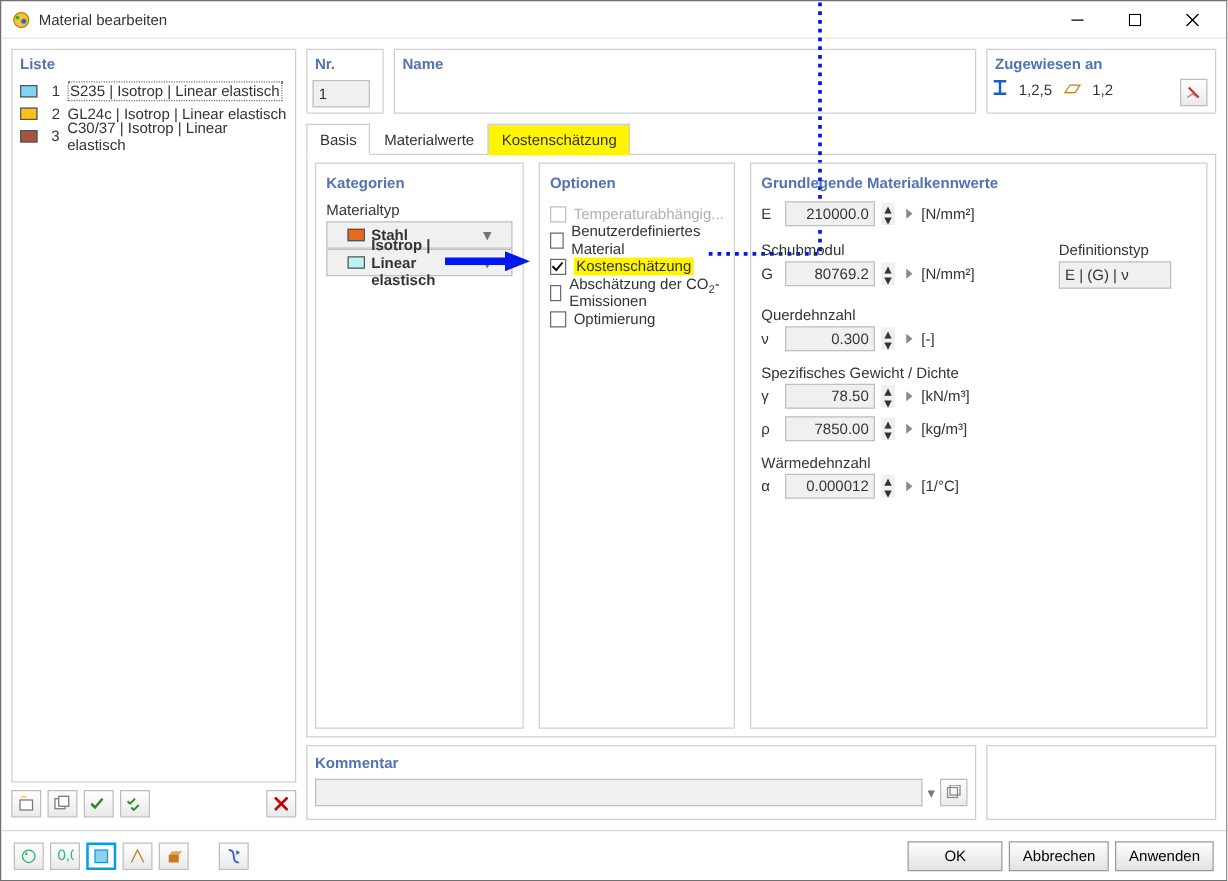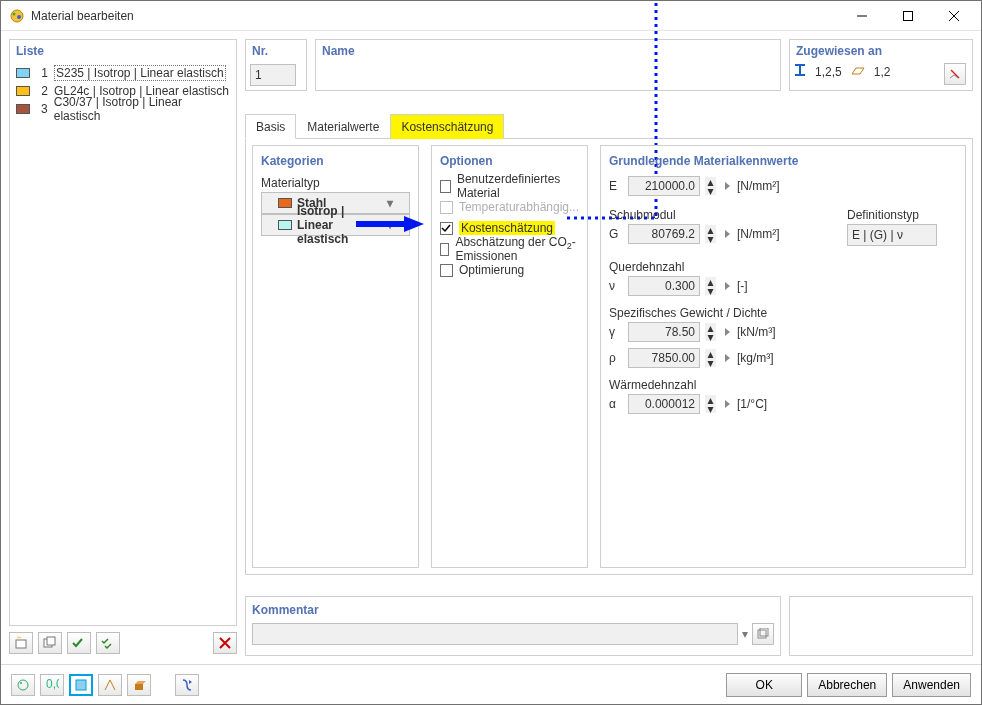--- a/index.html
+++ b/index.html
@@ -16,21 +16,21 @@
 .panel-title { color: #5372b3; font-weight: 600; margin: 0 0 6px 2px; }
 .list-panel { flex: 1; overflow: auto; }
 .list-row { display: flex; align-items: center; height: 18px; padding: 0 2px; gap: 6px; }
 .swatch { width: 14px; height: 10px; border: 1px solid #555; }
 .rownum { width: 12px; text-align: right; }
 .list-row.selected > .rowtext { border: 1px dotted #777; padding: 0 1px; }
 .left-tools { display: flex; align-items: center; gap: 5px; margin-top: 4px; height: 26px; }
 .left-tools .spacer { flex: 1; }
 .tool-btn { width: 24px; height: 22px; border: 1px solid #bdbdbd; background: linear-gradient(#fff,#e9e9e9); display:flex; align-items:center; justify-content:center; }
 .tool-btn.danger svg path { stroke: #c00; }
-.rightcol { flex: 1; display: flex; flex-direction: column; gap: 21px; min-height: 0;}
+.rightcol { flex: 1; display: flex; flex-direction: column; gap: 6px; min-height: 0;}
 .toprow { display: flex; gap: 8px; }
 .nr-panel { width: 62px; }
 .name-panel { flex: 1; }
 .assigned-panel { width: 184px; position:relative;}
 .input-like { height: 22px; border: 1px solid #c0c0c0; background: #f0f0f0; padding: 0 4px; display:flex; align-items:center; }
 .input-white { background: #fff; }
 .nr-input { width: 46px; text-align:right; padding-right:6px; margin-top:4px;}
 .name-row { display:flex; gap:4px; margin-top:4px;}
 .name-input { flex:1; }
 .small-btn { width: 22px; height:22px; border:1px solid #bdbdbd; background:linear-gradient(#fff,#eaeaea); display:flex; align-items:center; justify-content:center;}
@@ -214,26 +214,26 @@
                 <span class="swatch" style="background:#b8f5f0"></span>
                 <span class="dd-text">Isotrop | Linear elastisch</span>
                 <span class="chev">▾</span>
               </div>
             </div>
 
             <div class="halfpanel" style="flex:0.6; position:relative;">
               <div class="section-title">Optionen</div>
               <div class="options-list">
                 <div class="chk-row">
+                  <span class="chk disabled"></span>
+                  <span class="chk-label disabled">Temperaturabhängig...</span>
+                </div>
+                <div class="chk-row">
                   <span class="chk"></span>
                   <span class="chk-label">Benutzerdefiniertes Material</span>
-                </div>
-                <div class="chk-row">
-                  <span class="chk disabled"></span>
-                  <span class="chk-label disabled">Temperaturabhängig...</span>
                 </div>
                 <div class="chk-row">
                   <span class="chk">
                       <svg width="10" height="10">
                         <path d="M1 5 l3 3 l5 -6" stroke="#000" fill="none" stroke-width="1.5"></path>
                       </svg>
                     </span>
                   <span class="chk-label hl-yellow">Kostenschätzung</span>
                 </div>
                 <div class="chk-row">

